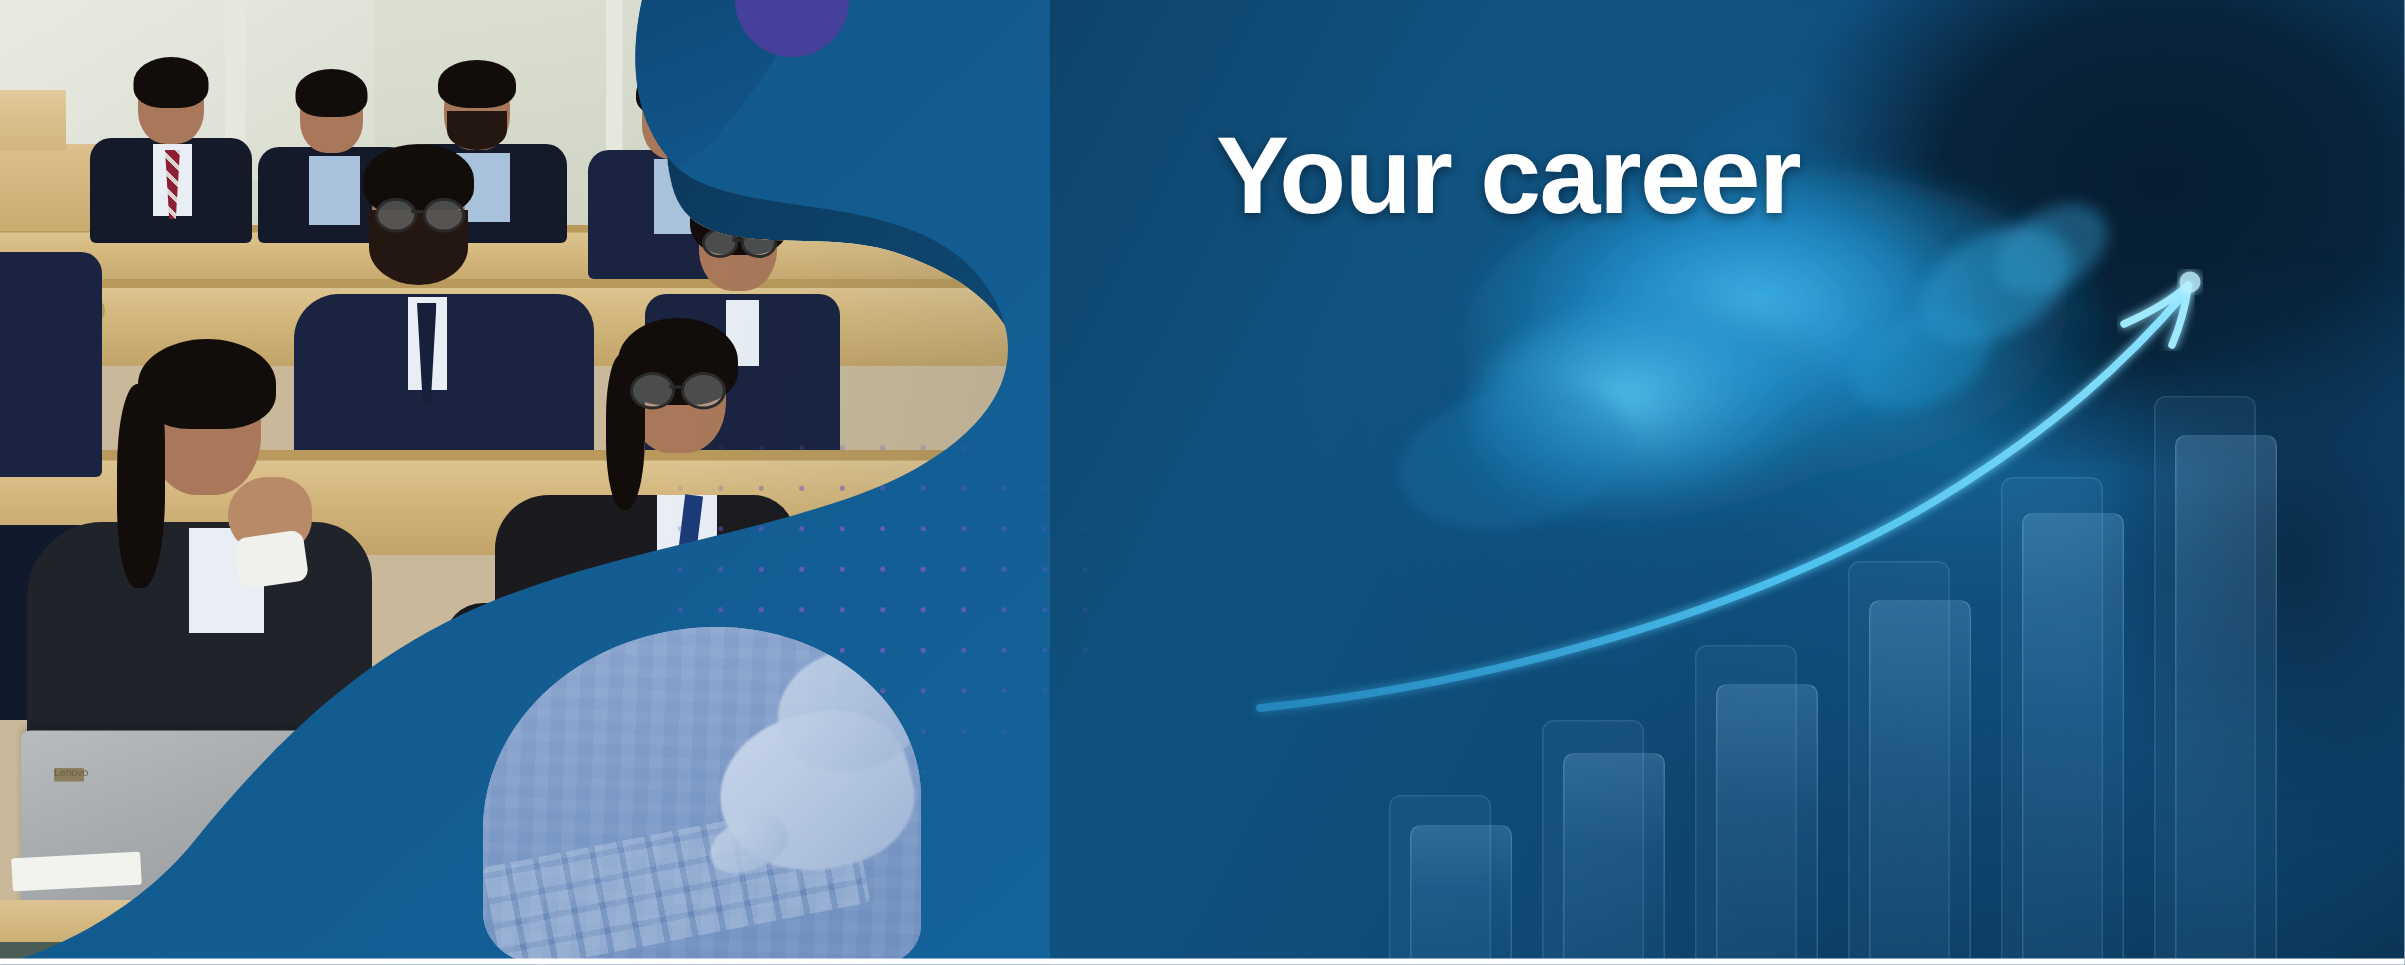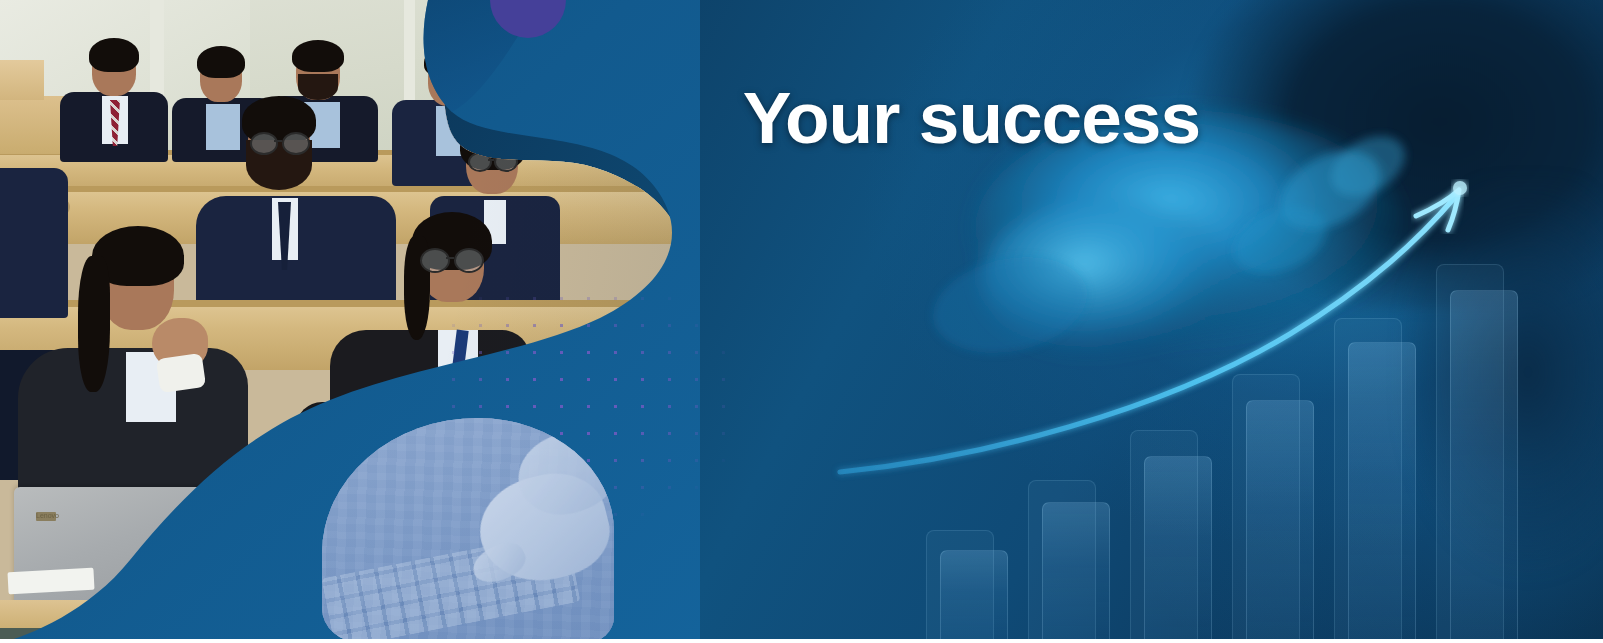--- a/index.html
+++ b/index.html
@@ -403,18 +403,18 @@
   <div class="kb-blob">
     <div class="kb-img"></div>
     <div class="kb-keys"></div>
     <div class="kb-hand" style="left:158px;top:58px;width:128px;height:104px;transform:rotate(-14deg);"></div>
     <div class="kb-hand" style="left:196px;top:16px;width:96px;height:80px;transform:rotate(-22deg);opacity:.85;"></div>
     <div class="kb-hand" style="left:150px;top:128px;width:54px;height:34px;transform:rotate(-26deg);opacity:.8;"></div>
     <div class="kb-tint"></div>
   </div>
 
   <div class="headline">
-    <span>Your success</span>
+    <span>Your career</span>
   </div>
 
 
   <div class="bottom-trim"></div>
 </div>
 
 </body></html>

